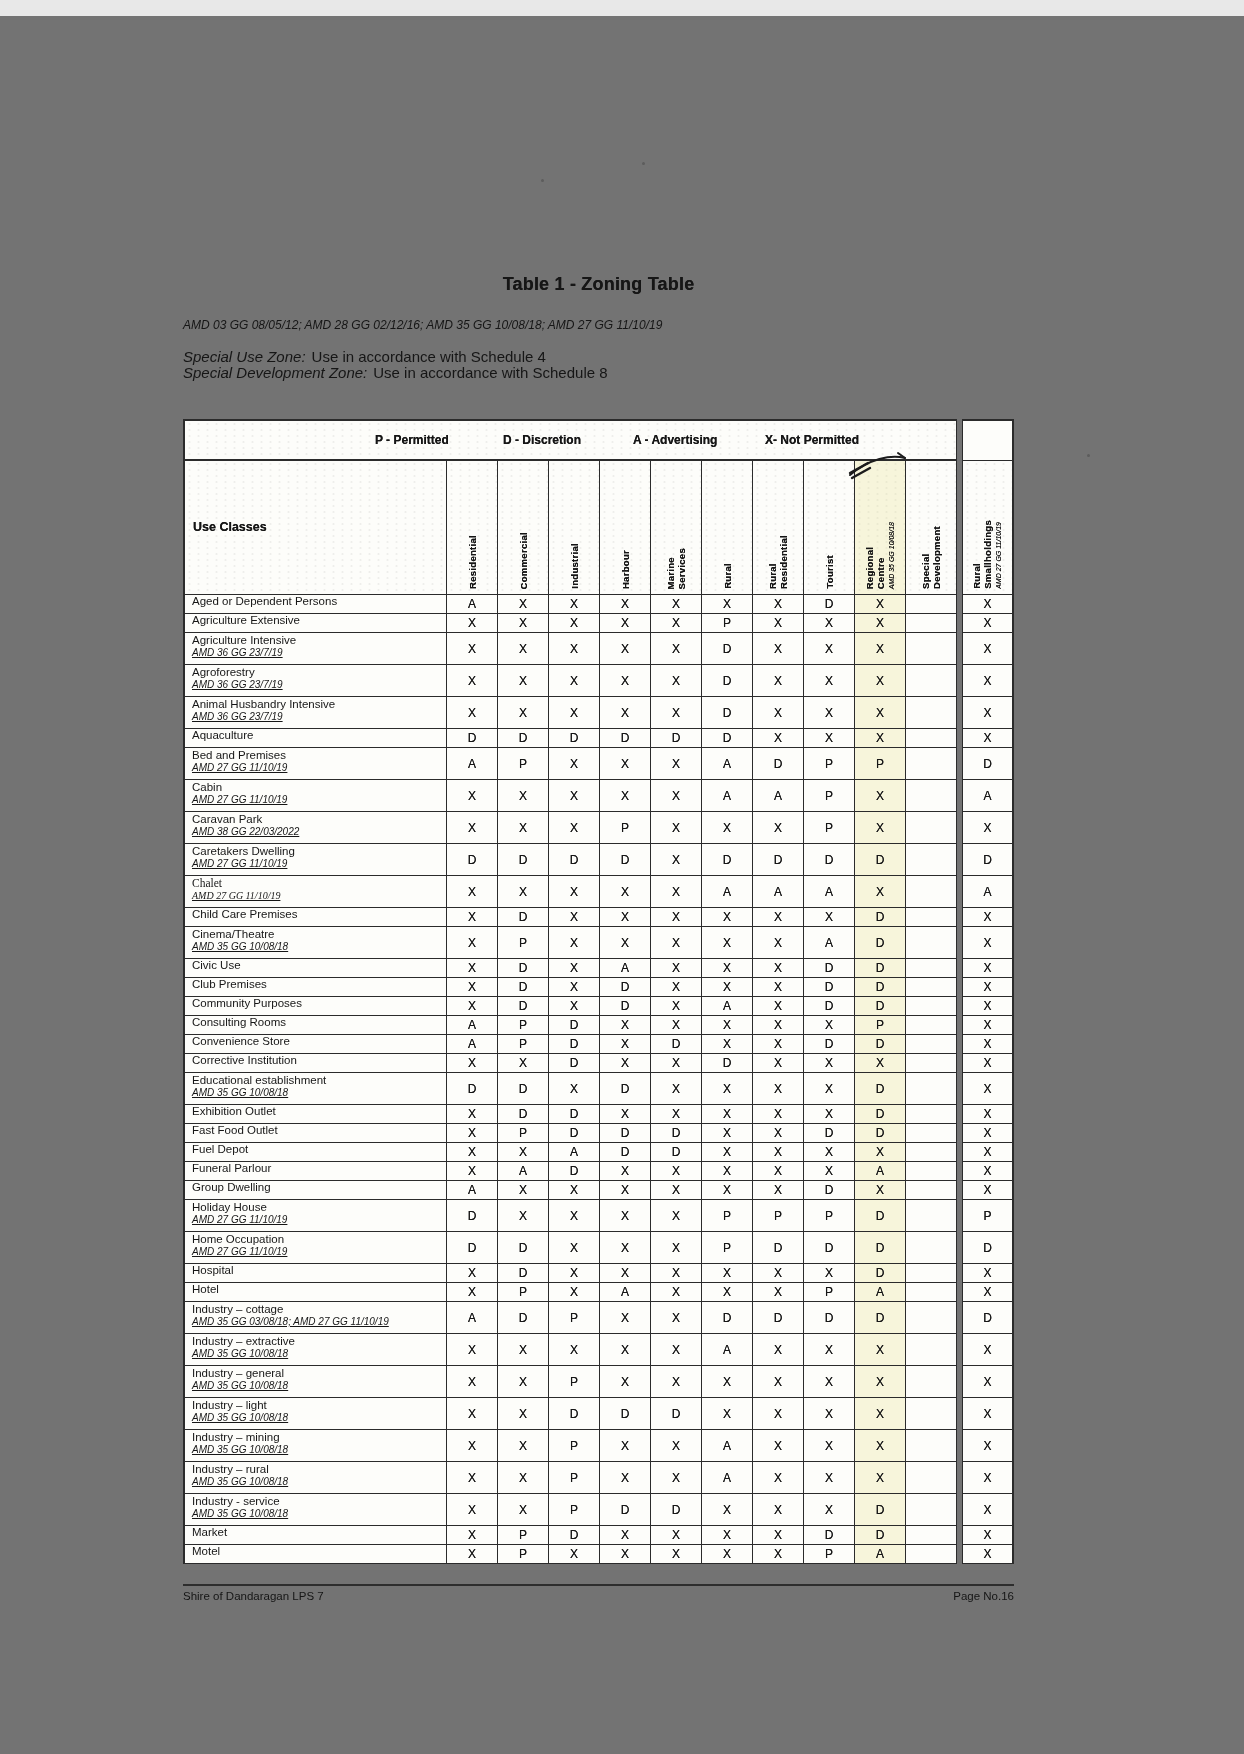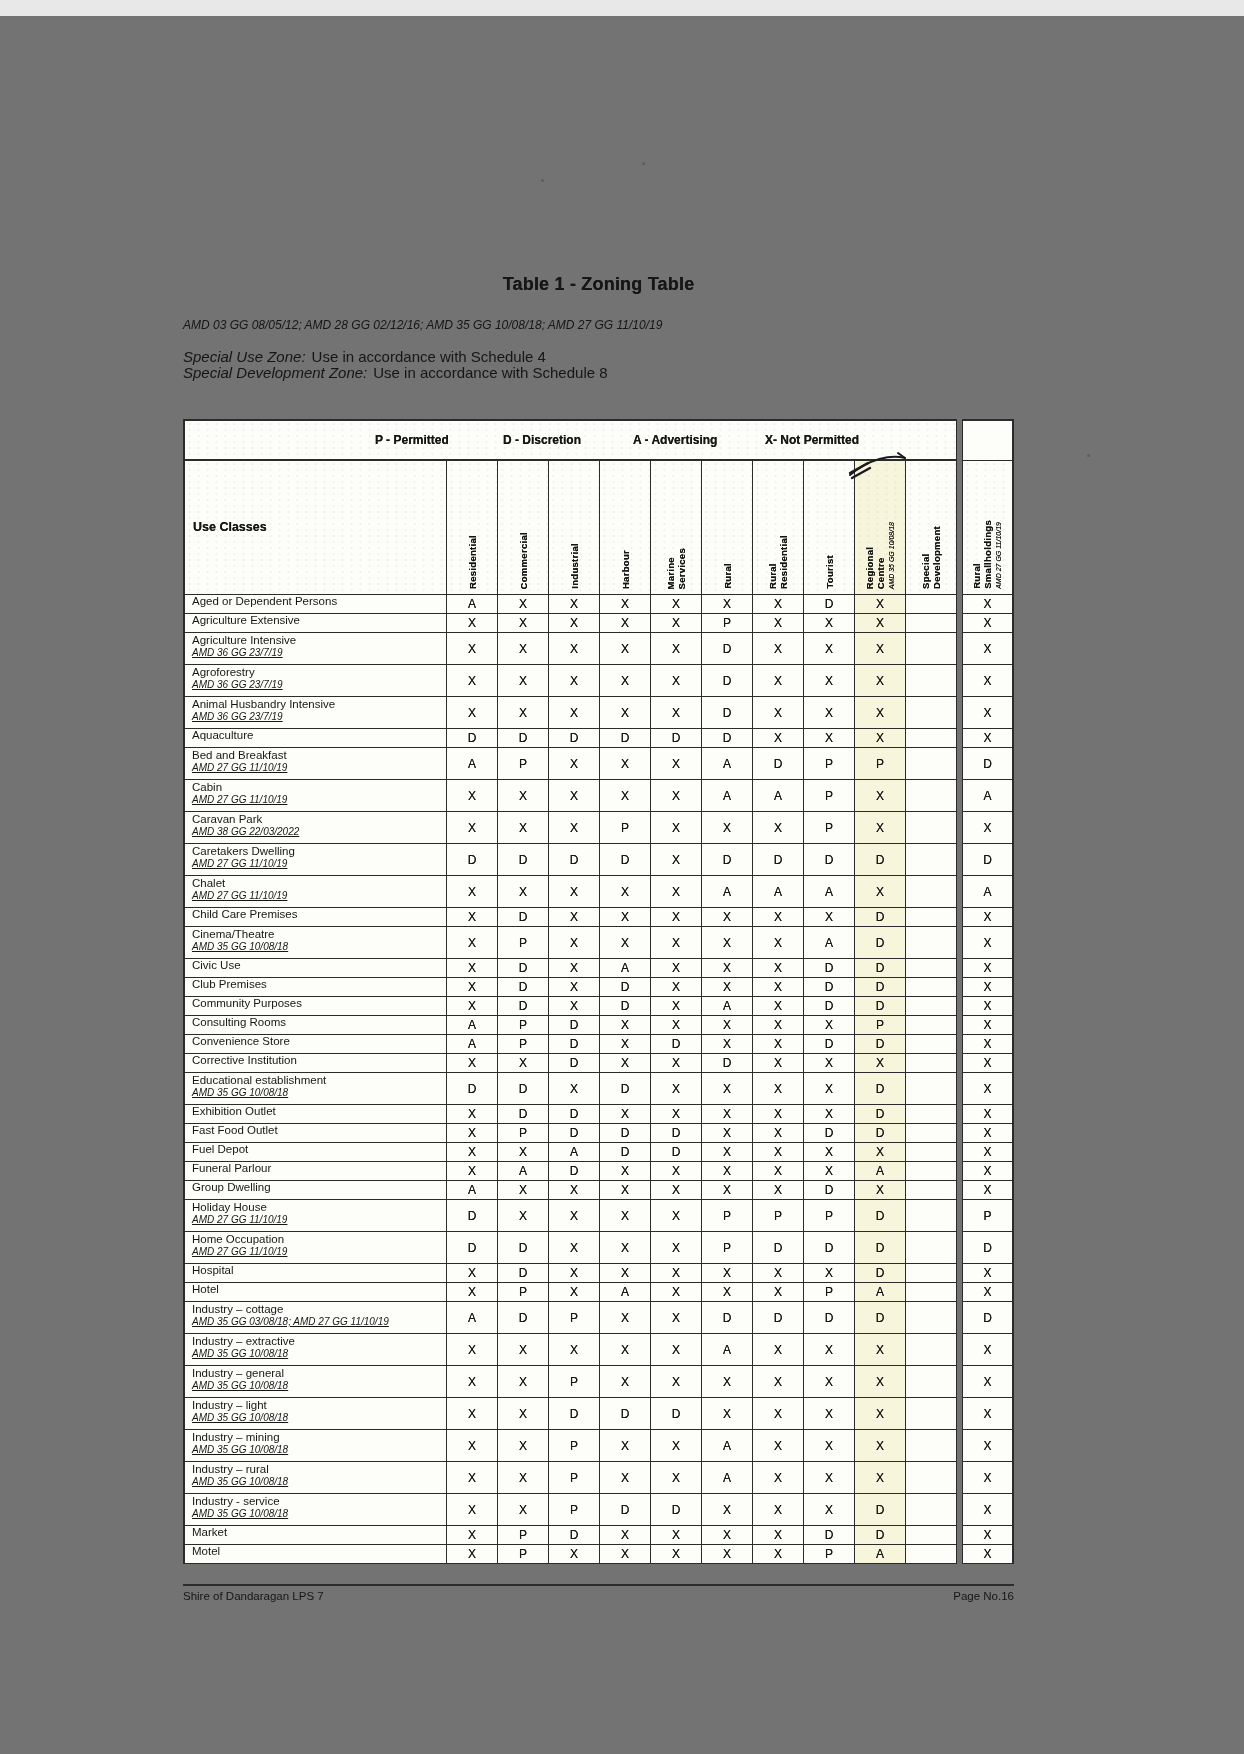--- a/index.html
+++ b/index.html
@@ -225,21 +225,21 @@
           <div class="cell val">D</div>
           <div class="cell val">D</div>
           <div class="cell val">D</div>
           <div class="cell val">X</div>
           <div class="cell val">X</div>
           <div class="cell val hl">X</div>
           <div class="cell val"></div>
           <div class="spacer"></div>
           <div class="cell val det">X</div>
           <div class="cell rowlabel rowstart" style="height: 32px;">
-            <span class="uname">Bed and Breakfast</span>
+            <span class="uname">Bed and Premises</span>
             <span class="unote">AMD 27 GG 11/10/19</span>
           </div>
           <div class="cell val">A</div>
           <div class="cell val">P</div>
           <div class="cell val">X</div>
           <div class="cell val">X</div>
           <div class="cell val">X</div>
           <div class="cell val">A</div>
           <div class="cell val">D</div>
           <div class="cell val">P</div>
@@ -288,21 +288,21 @@
           <div class="cell val">D</div>
           <div class="cell val">D</div>
           <div class="cell val">X</div>
           <div class="cell val">D</div>
           <div class="cell val">D</div>
           <div class="cell val">D</div>
           <div class="cell val hl">D</div>
           <div class="cell val"></div>
           <div class="spacer"></div>
           <div class="cell val det">D</div>
-          <div class="cell rowlabel rowstart" style="height: 32px;">
+          <div class="cell rowlabel rowstart" style="height: 32px; font-family: Liberation Serif, serif;">
             <span class="uname">Chalet</span>
             <span class="unote">AMD 27 GG 11/10/19</span>
           </div>
           <div class="cell val">X</div>
           <div class="cell val">X</div>
           <div class="cell val">X</div>
           <div class="cell val">X</div>
           <div class="cell val">X</div>
           <div class="cell val">A</div>
           <div class="cell val">A</div>

